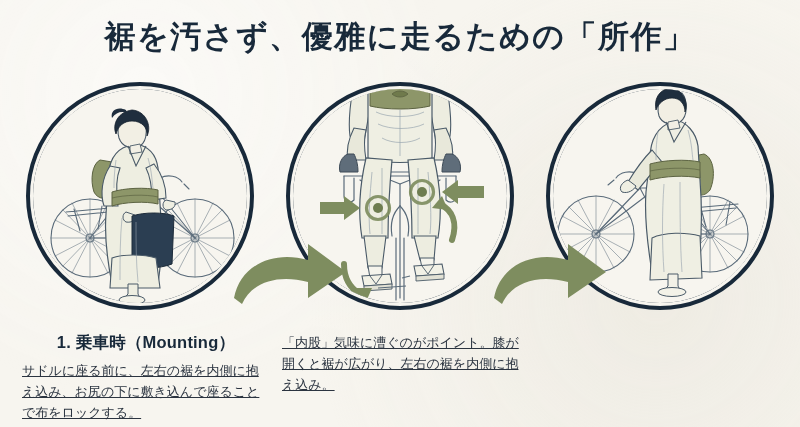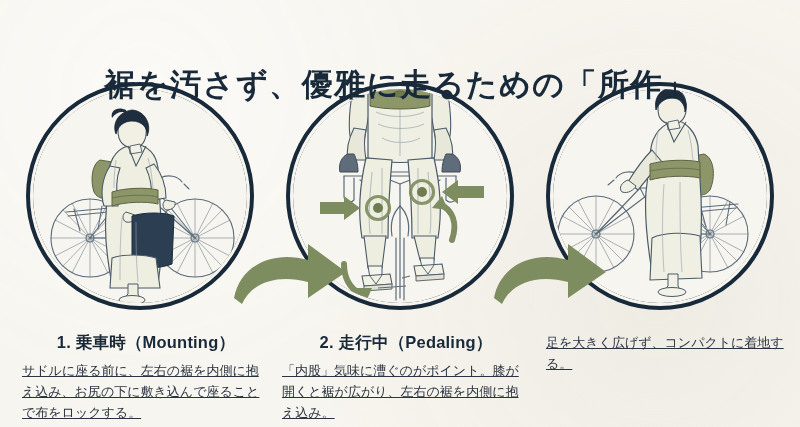--- a/index.html
+++ b/index.html
@@ -35,21 +35,20 @@
     left: 0;
     width: 800px;
     text-align: center;
     font-family: "Liberation Serif", "DejaVu Serif", serif;
     font-size: 31px;
     font-weight: 700;
     letter-spacing: 1.5px;
     color: #18293a;
     white-space: nowrap;
     z-index: 6;
-    margin-top: 48px;
   }
 
   
   .panels {
     position: absolute;
     top: 82px;
     left: 0;
     width: 800px;
     height: 228px;
     z-index: 3;
@@ -503,21 +502,19 @@
     </div>
 
   </div>
 
   <div class="captions">
     <div class="caption c1">
       <div class="cap-head">1. 乗車時（Mounting）</div>
       <div class="cap-body">サドルに座る前に、左右の裾を内側に抱え込み、お尻の下に敷き込んで座ることで布をロックする。</div>
     </div>
     <div class="caption c2">
-      <div class="cap-head">2. 走行中（Pedaling）</div>
       <div class="cap-body">「内股」気味に漕ぐのがポイント。膝が開くと裾が広がり、左右の裾を内側に抱え込み。</div>
     </div>
     <div class="caption c3">
-      <div class="cap-body">足を大きく広げず、コンパクトに着地する。</div>
     </div>
   </div>
 
 </div>
 
 </body></html>

